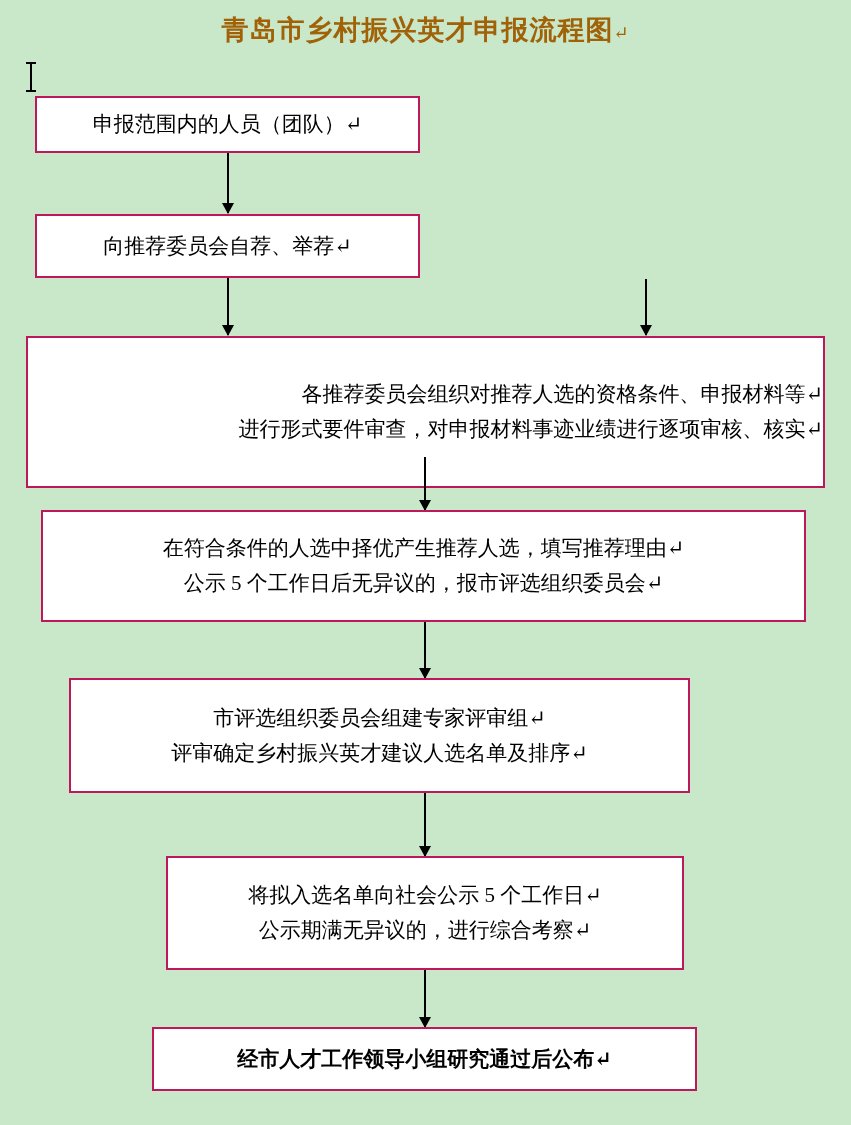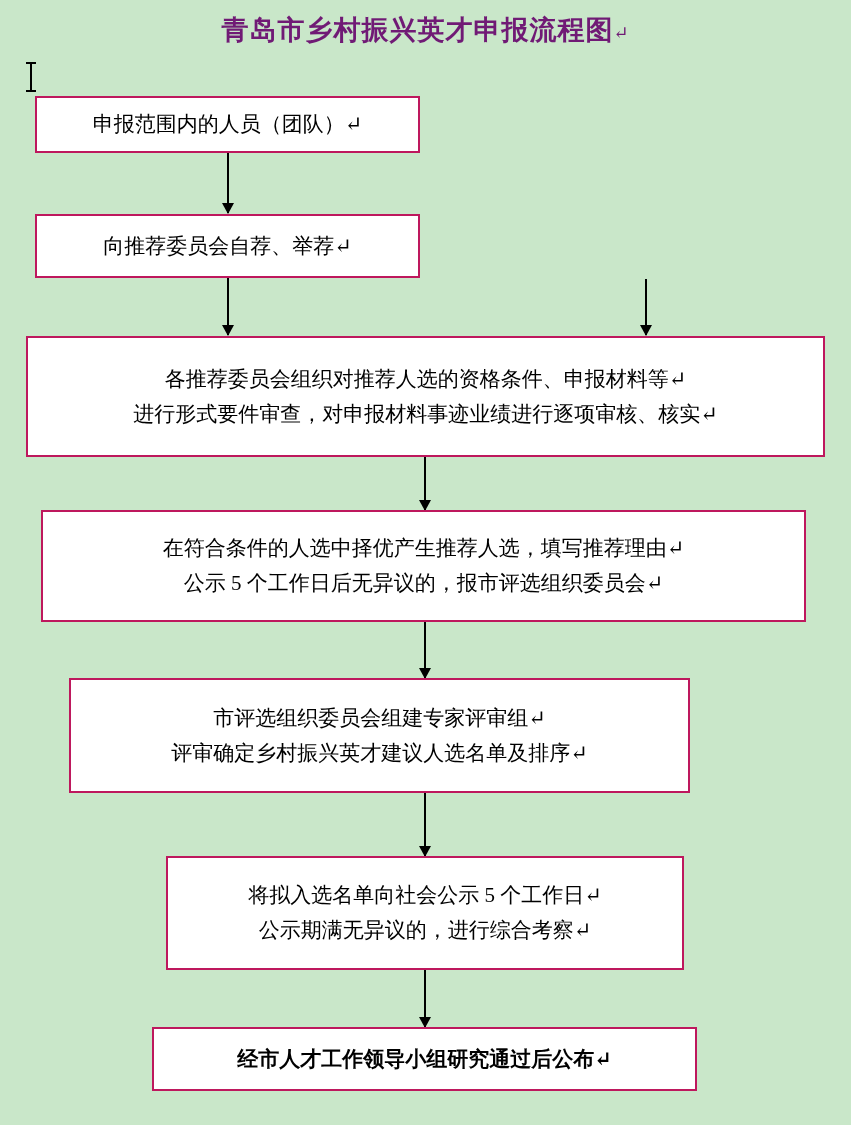--- a/index.html
+++ b/index.html
@@ -21,21 +21,21 @@
   }
   .title {
     position: absolute;
     top: 12px;
     left: 0;
     width: 851px;
     text-align: center;
     font-size: 27px;
     font-weight: bold;
     letter-spacing: 1px;
-    color: #701a75;
+    color: #a16207;
     white-space: nowrap;
   }
   .title .pilcrow {
     font-weight: normal;
     font-size: 18px;
   }
   .cursor {
     position: absolute;
     left: 30px;
     top: 62px;
@@ -108,21 +108,21 @@
 
   <div class="box" style="left:35px; top:214px; width:385px; height:64px;">
     <span class="line">向推荐委员会自荐、举荐↵</span>
   </div>
 
 
   <div class="arrow" style="left:227px; top:278px; height:57px;"></div>
 
   <div class="arrow" style="left:645px; top:279px; height:56px;"></div>
 
-  <div class="box" style="left:26px; top:336px; width:799px; height:121px;">
+  <div class="box" style="left:26px; top:336px; width:799px; height:152px;align-items:flex-end;">
     <span class="line">各推荐委员会组织对推荐人选的资格条件、申报材料等↵</span>
     <span class="line">进行形式要件审查，对申报材料事迹业绩进行逐项审核、核实↵</span>
   </div>
 
   <div class="arrow" style="left:424px; top:457px; height:53px;"></div>
 
   <div class="box" style="left:41px; top:510px; width:765px; height:112px;text-align:center;">
     <span class="line">在符合条件的人选中择优产生推荐人选，填写推荐理由↵</span>
     <span class="line">公示 5 个工作日后无异议的，报市评选组织委员会↵</span>
   </div>

